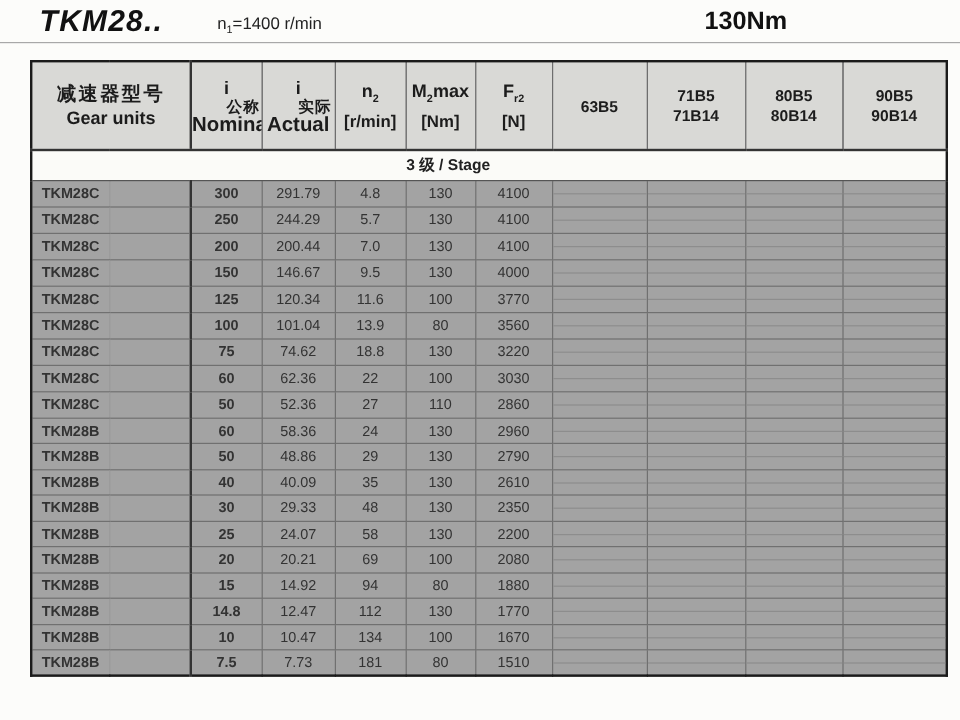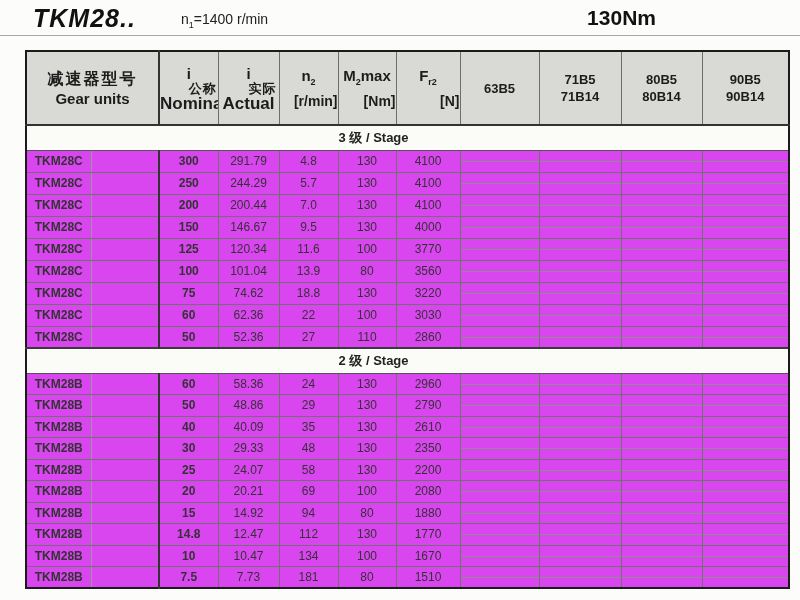--- a/index.html
+++ b/index.html
@@ -16,35 +16,35 @@
   }
   .speed { position:absolute; left:181px; top:11px; font-size:14px; color:#222; }
   .speed sub { font-size:9px; }
   .torque { position:absolute; right:12px; top:6px; font-size:21px; font-weight:bold; color:#111;text-align:right; }
   .rule { position:absolute; left:0; top:35px; width:800px; border-top:1px solid #a8a8a8; }
 
   table.spec {
     position:absolute; left:25px; top:50px; width:763px;
     border-collapse:collapse; table-layout:fixed;
     border:2px solid #1b1b1b;
-    background:#d946ef;
+    background:#a3a3a3;
   }
   .spec th, .spec td {
     border:1px solid #6e6e6e; text-align:center; vertical-align:middle;
     overflow:hidden; white-space:nowrap;
   }
   .spec thead th { background:#d9d9d6; height:74px; border-bottom:2px solid #333; }
   .th-gear .zh-lg { font-size:16px; letter-spacing:2px; line-height:20px; }
   .th-gear .en-lg { font-size:15px; line-height:19px; }
   .i-sym  { font-size:15px; line-height:15px; }
   .zh-sm  { font-size:13px; line-height:16px; letter-spacing:1px;margin-left:28px; }
   .en-sm  { font-size:17px; line-height:13px; }
   .sym    { font-size:15px; line-height:19px; }
   .sym sub{ font-size:9px; }
-  .unit   { font-size:14px; line-height:18px;text-align:right; }
+  .unit   { font-size:14px; line-height:18px; }
   .mh-line{ font-size:13px; line-height:17px; }
   .mh-line:empty { display:none; }
   th.first-i { border-left:2px solid #333; }
 
   tr.banner-row td {
     height:25px; background:#fbfbf8;
     border-left:2px solid #1b1b1b; border-right:2px solid #1b1b1b;
     border-top:2px solid #3a3a3a; border-bottom:1px solid #555;
     font-size:13px; font-weight:bold; color:#222;
     text-align:center; padding-right:68px;
@@ -245,23 +245,20 @@
         <td class="nominal">50</td>
         <td class="num">52.36</td>
         <td class="num">27</td>
         <td class="num">110</td>
         <td class="num">2860</td>
         <td class="motor"></td>
         <td class="motor"></td>
         <td class="motor"></td>
         <td class="motor"></td>
       </tr>
-      <tr class="banner-row">
-        <td colspan="11">2 级 / Stage</td>
-      </tr>
       <tr class="data-row sec-1">
         <td class="model">TKM28B</td>
         <td class="blank"></td>
         <td class="nominal">60</td>
         <td class="num">58.36</td>
         <td class="num">24</td>
         <td class="num">130</td>
         <td class="num">2960</td>
         <td class="motor"></td>
         <td class="motor"></td>

